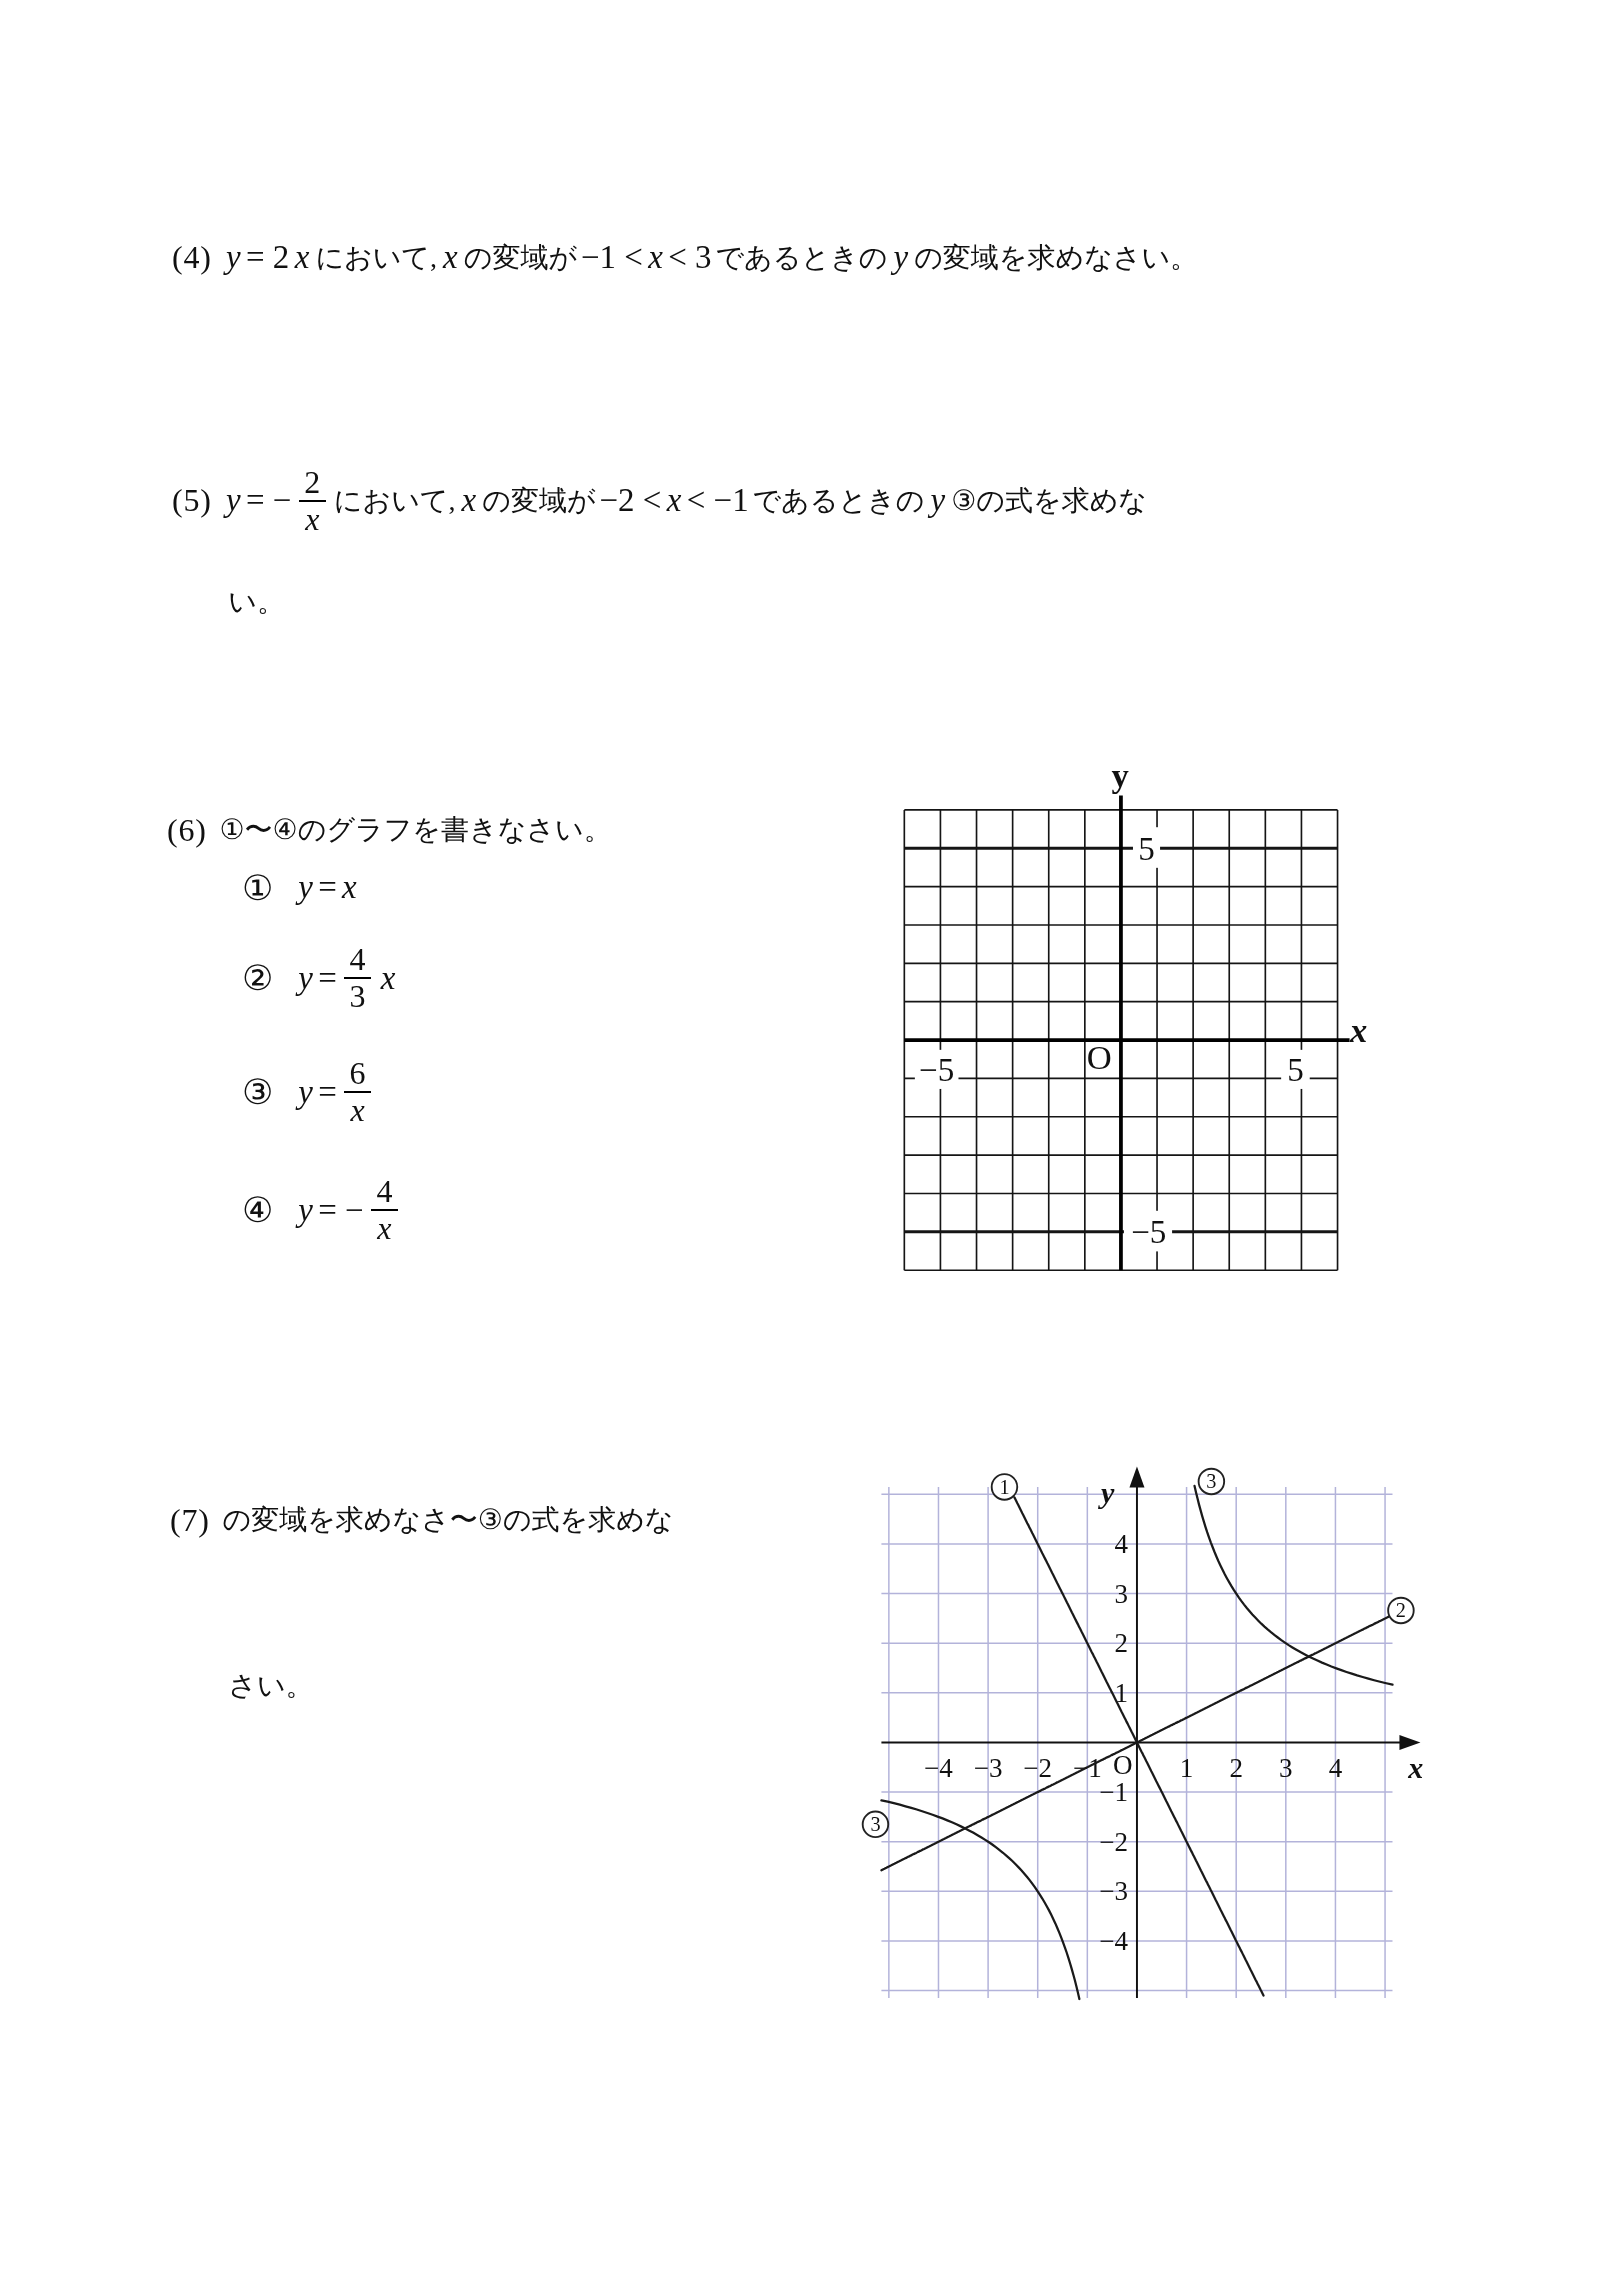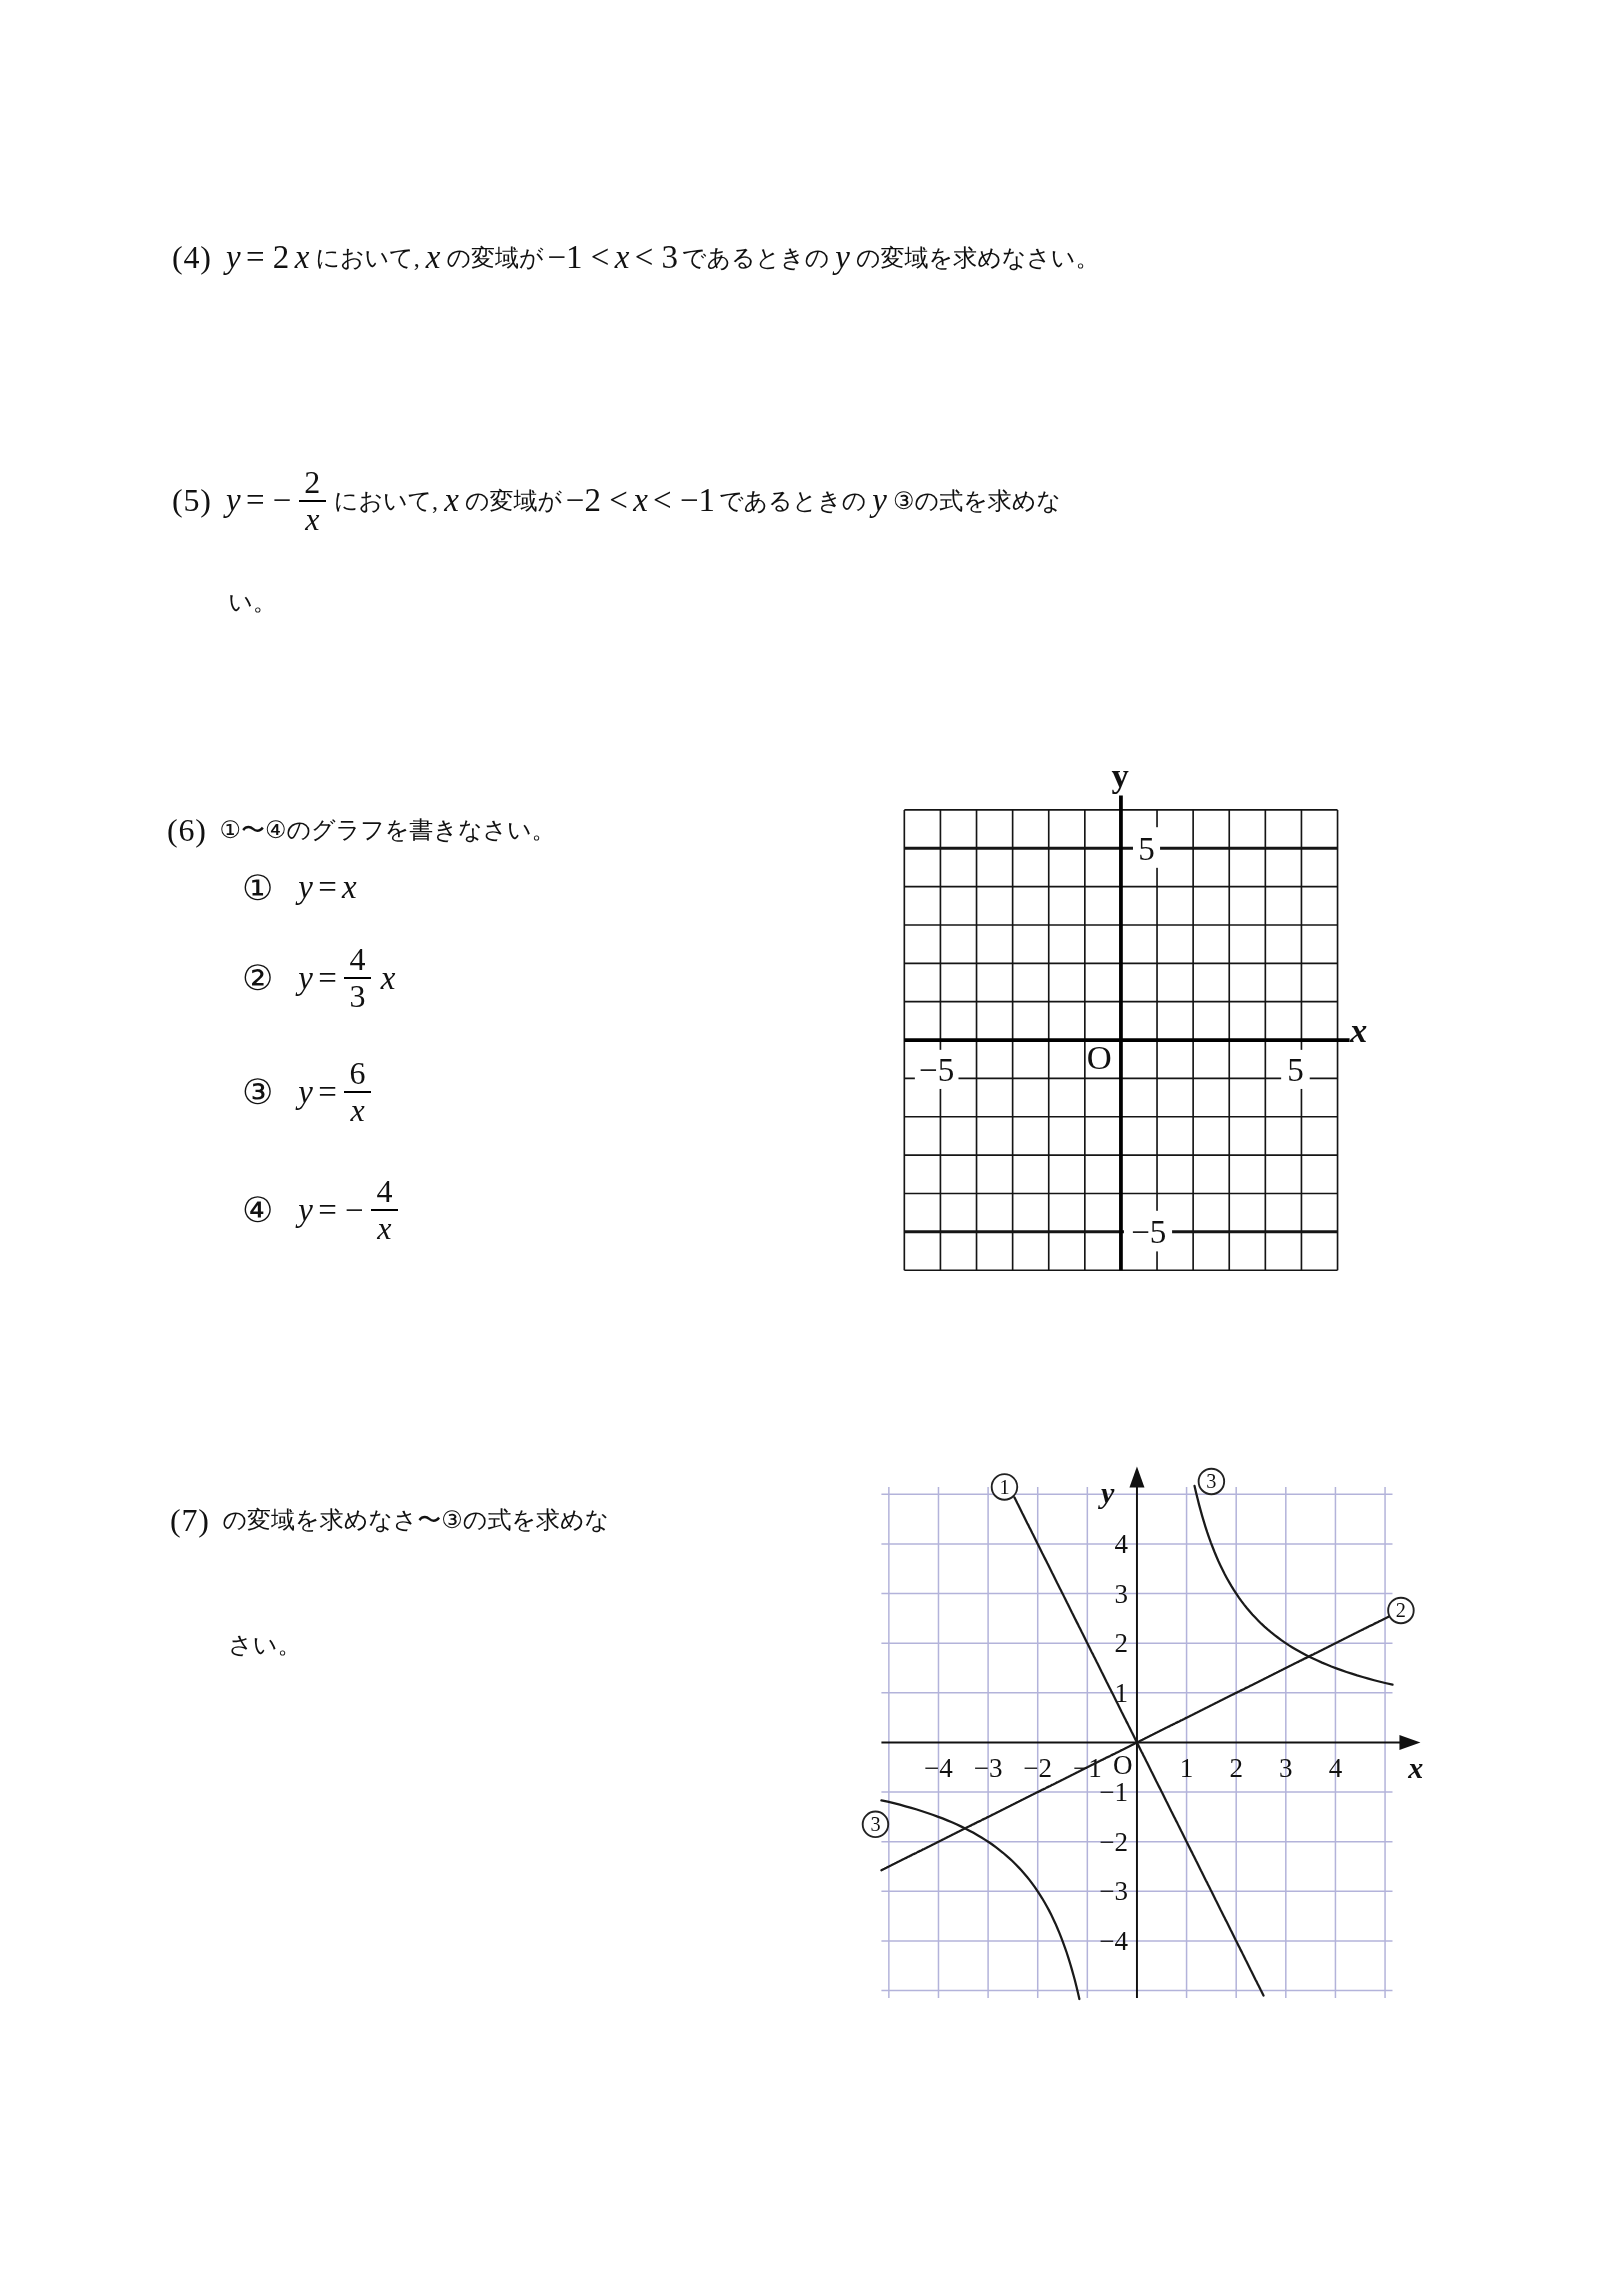--- a/index.html
+++ b/index.html
@@ -1,20 +1,20 @@
 <!DOCTYPE html>
 <html style="font-size:12px"><head>
 <meta charset="utf-8">
 <style>
   html,body{margin:0;padding:0;background:#888;}
   .page{position:relative;width:1617px;height:2284px;background:#ffffff;overflow:hidden;
         font-family:"Liberation Serif","DejaVu Serif",serif;color:#111;}
   .line{position:absolute;display:flex;align-items:center;white-space:nowrap;}
   .marker{font-size:32px;margin-right:10.5px;letter-spacing:0.8px;}
-  .jp{font-size:24px;margin:0 2.3px;font-family:"Liberation Serif","DejaVu Serif","DejaVu Sans",serif;}
+  .jp{font-size:28px;margin:0 2.3px;font-family:"Liberation Serif","DejaVu Serif","DejaVu Sans",serif;}
   .v{font-size:33px;font-style:italic;margin:0 3.8px;}
   .o{font-size:33px;margin:0 1.5px;}
   .frac{display:inline-flex;flex-direction:column;align-items:stretch;text-align:center;
         vertical-align:middle;margin:0 6px;}
   .fnum,.fden{font-size:32px;line-height:1.08;padding:0 5.3px;}
   .fnum{border-bottom:2.3px solid #000;}
   .it{font-style:italic;}
   .badge{font-size:35px;font-family:"DejaVu Sans","DejaVu Serif",sans-serif;margin-right:21px;}
   svg{position:absolute;}
   svg text{font-family:"Liberation Serif","DejaVu Serif",serif;fill:#111;}
@@ -117,21 +117,21 @@
           <span class="fnum">4</span>
           <span class="fden it">x</span>
         </span>
       </span>
   </div>
 
   <div class="line" style="left:170px;top:1499px;height:42px;">
     <span class="marker">(7)</span>
     <span class="jp">の変域を求めなさ〜③の式を求めな</span>
   </div>
-  <div class="line" style="left:226px;top:1624px;height:42px;">
+  <div class="line" style="left:226px;top:1665px;height:42px;">
     <span class="jp">さい。</span>
   </div>
 
   <svg id="graph6" style="left:895px;top:752px;" width="497" height="534" viewBox="0 0 660 710">
       <g>
         <line x1="12" y1="77" x2="12" y2="689" stroke="#151515" stroke-width="2.2"></line>
         <line x1="60" y1="77" x2="60" y2="689" stroke="#151515" stroke-width="2.2"></line>
         <line x1="108" y1="77" x2="108" y2="689" stroke="#151515" stroke-width="2.2"></line>
         <line x1="156" y1="77" x2="156" y2="689" stroke="#151515" stroke-width="2.2"></line>
         <line x1="204" y1="77" x2="204" y2="689" stroke="#151515" stroke-width="2.2"></line>

